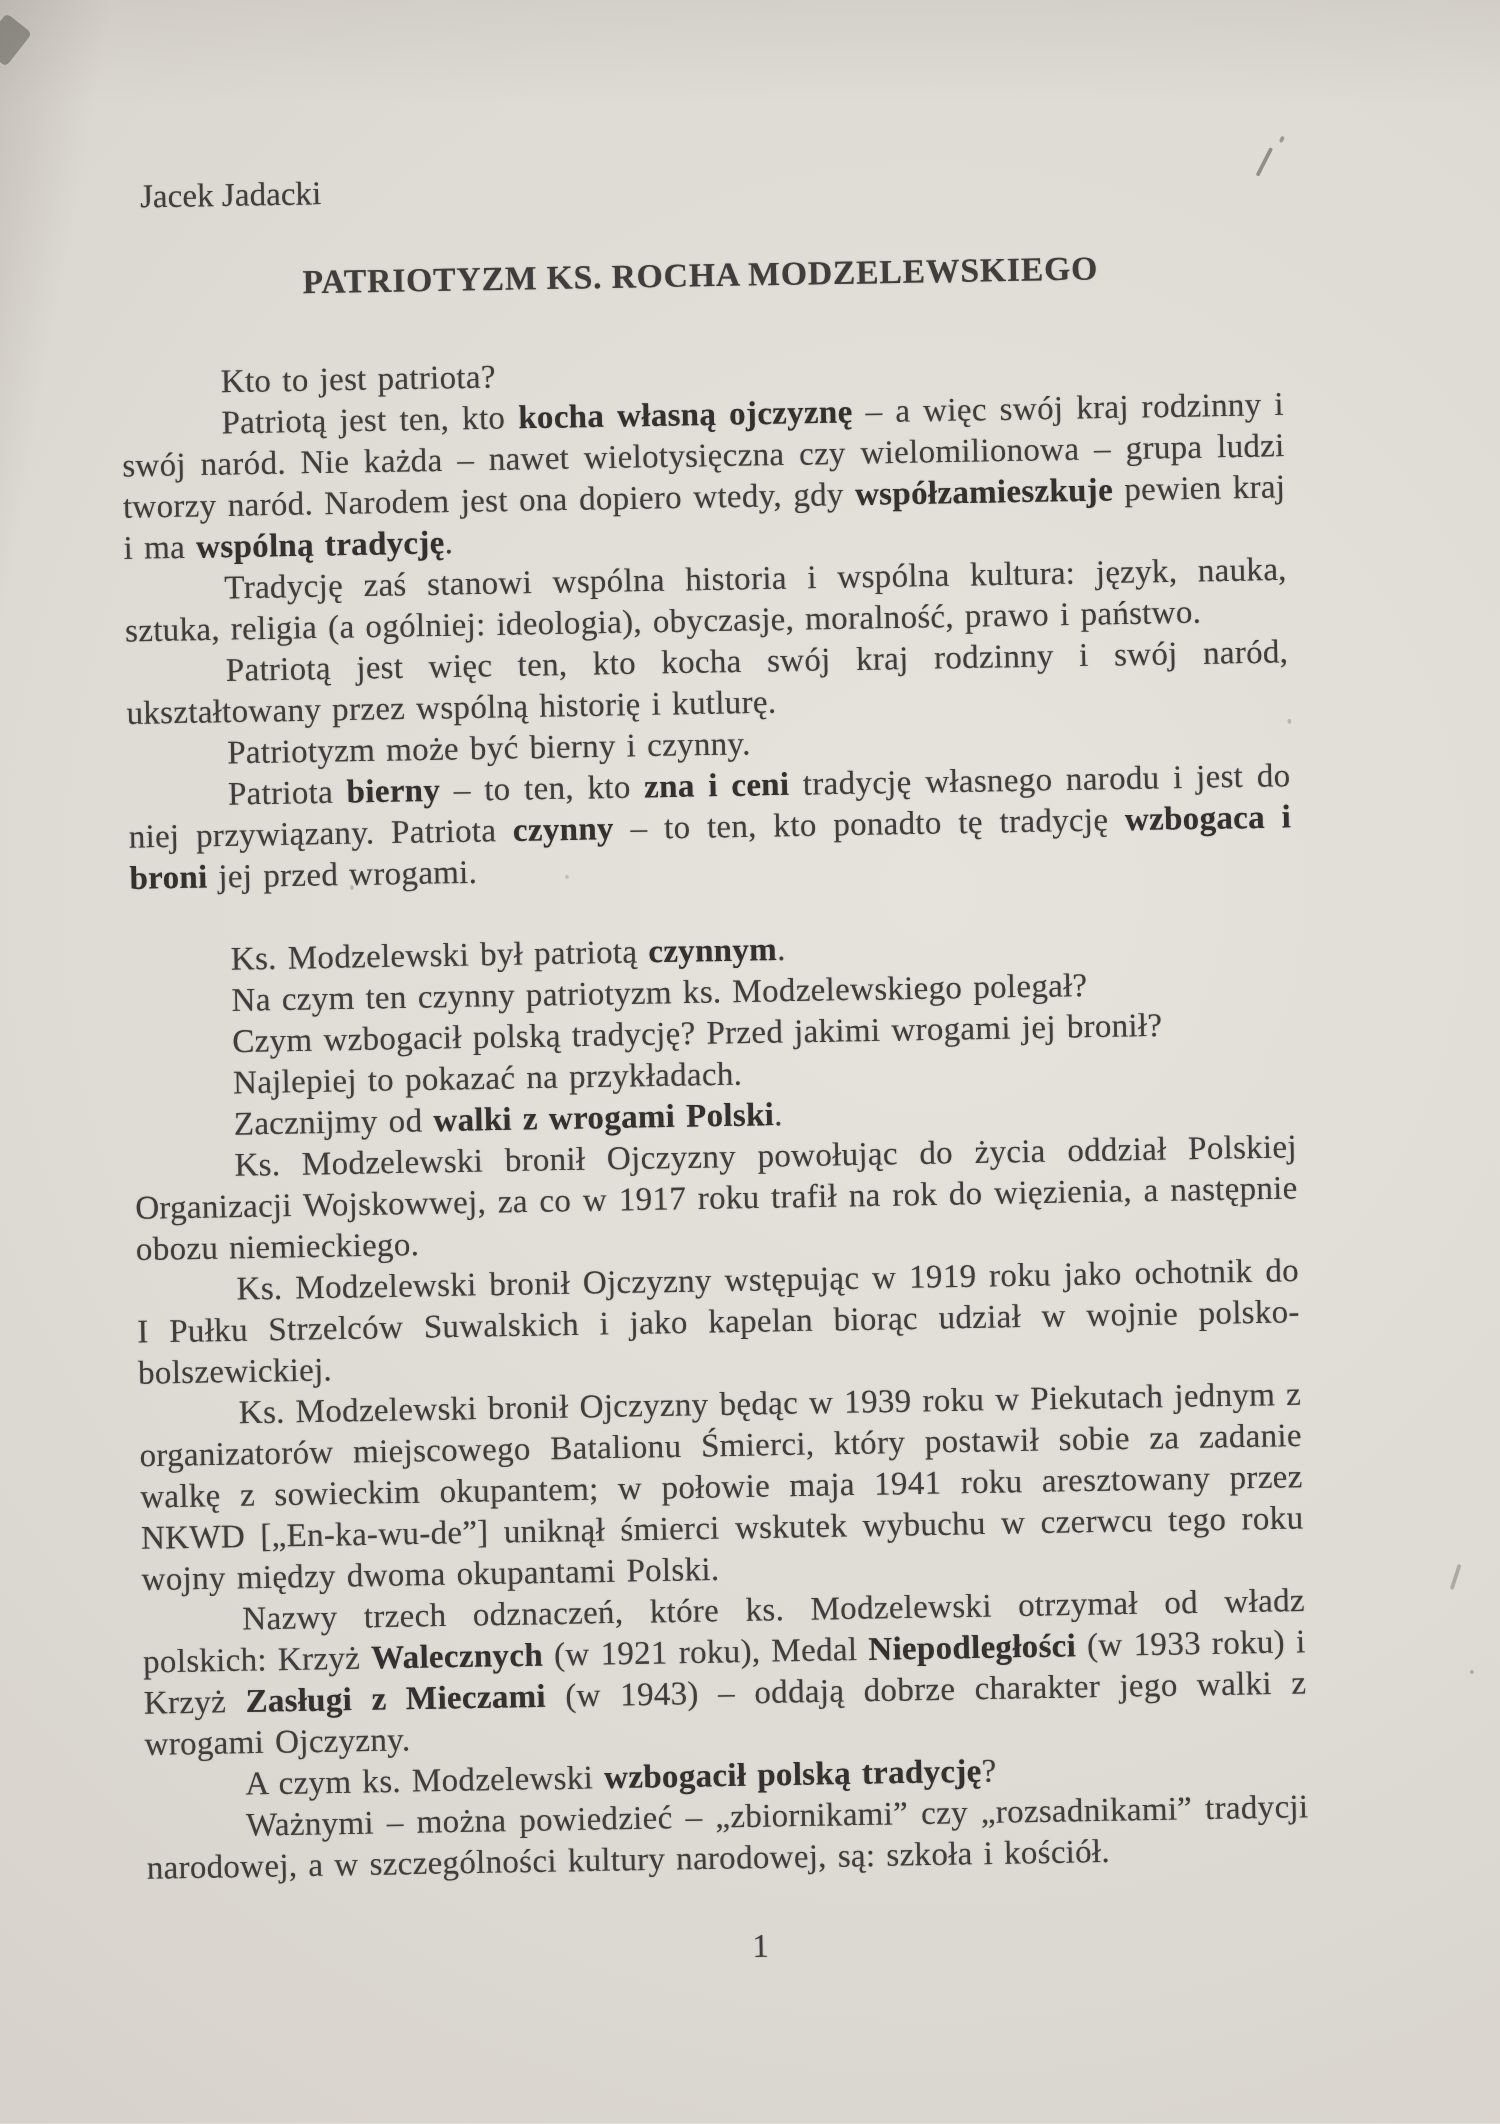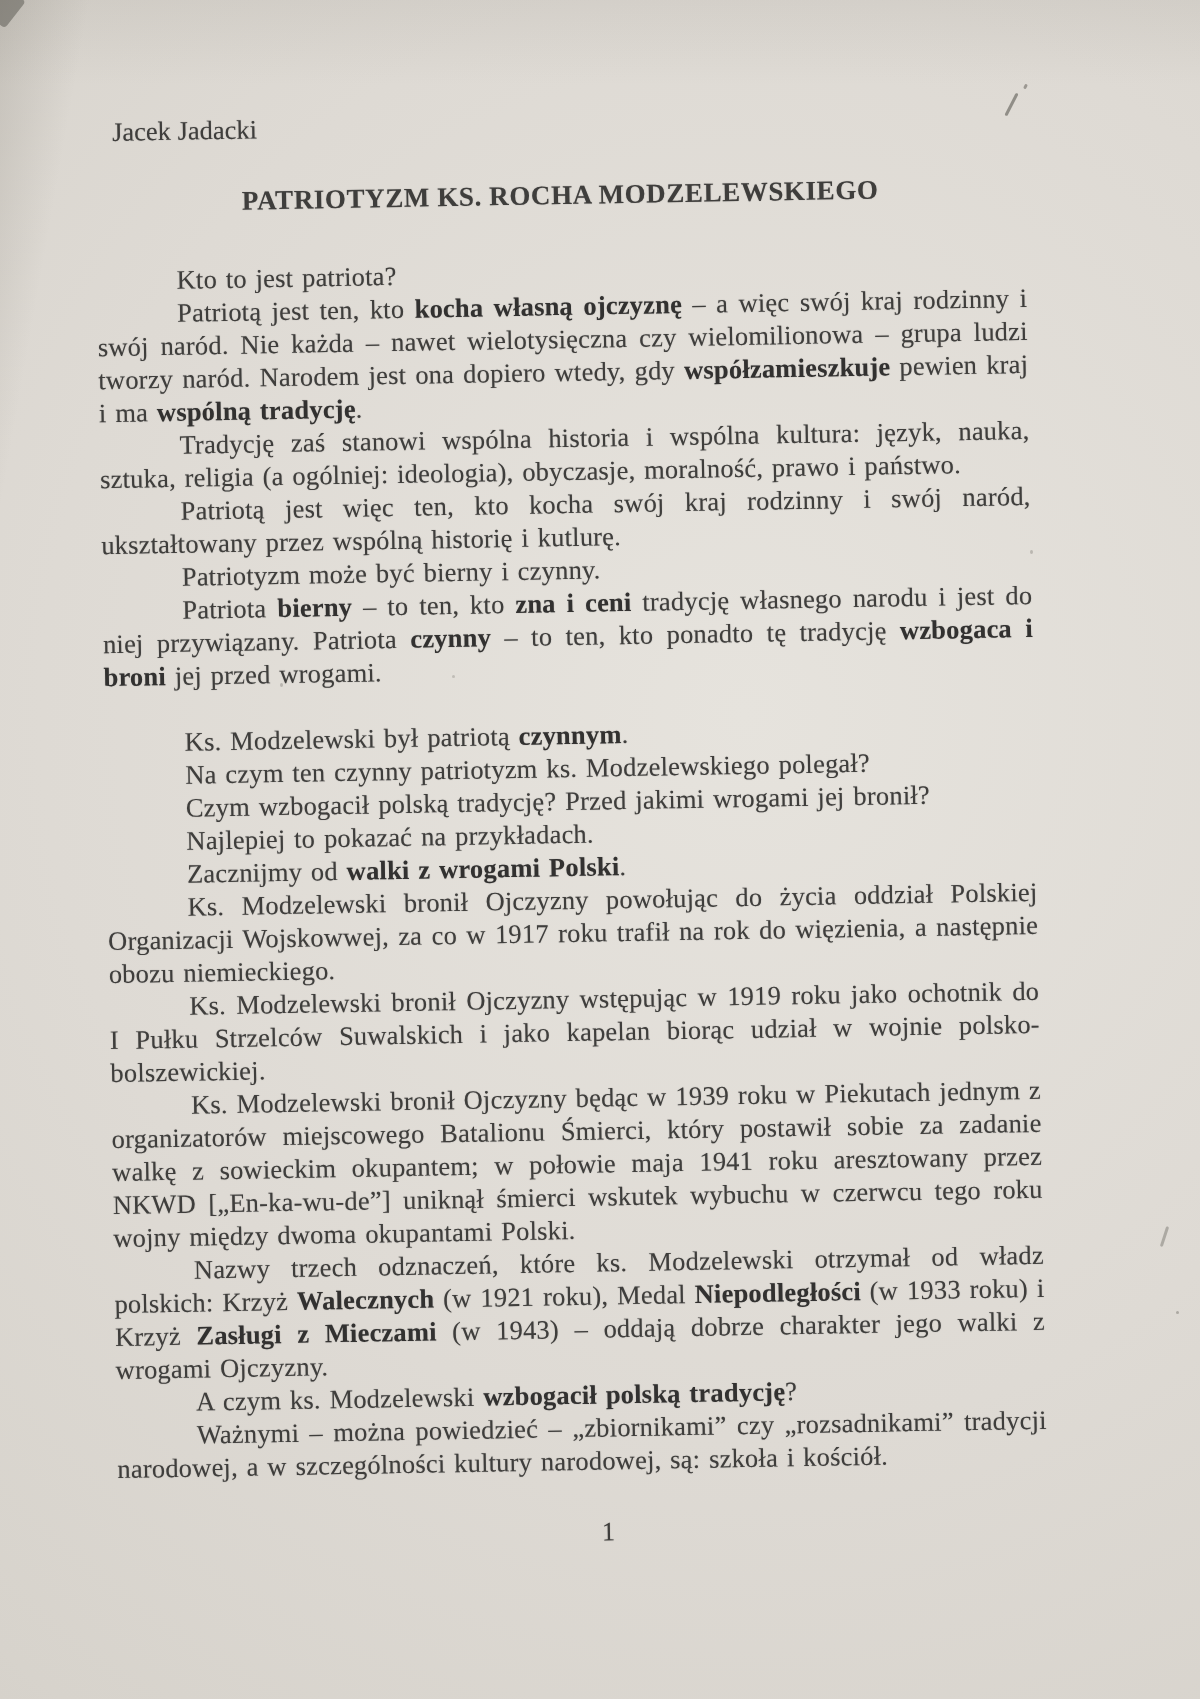--- a/index.html
+++ b/index.html
@@ -6,21 +6,21 @@
   body {
     width: 1200px;
     height: 1699px;
     overflow: hidden;
     position: relative;
     background:
       linear-gradient(100deg, rgba(120,115,105,0.22) 0%, rgba(120,115,105,0) 6%),
       linear-gradient(to bottom, rgba(120,115,105,0.10) 0%, rgba(120,115,105,0) 5%),
       radial-gradient(ellipse 130% 95% at 62% 42%, #e6e3dd 0%, #dedad4 45%, #d7d3cc 75%, #cdc9c2 100%);
   }
-  .photo { position: absolute; inset: 0; }
+  .photo { position: absolute; inset: 0; margin-top: 25px; }
 
   .content {
     position: absolute;
     left: 105px;
     top: 108px;
     width: 930px;
     transform: rotate(-1deg);
     transform-origin: 50% 45%;
     font-family: "Liberation Serif", serif;
     font-size: 26.5px;

